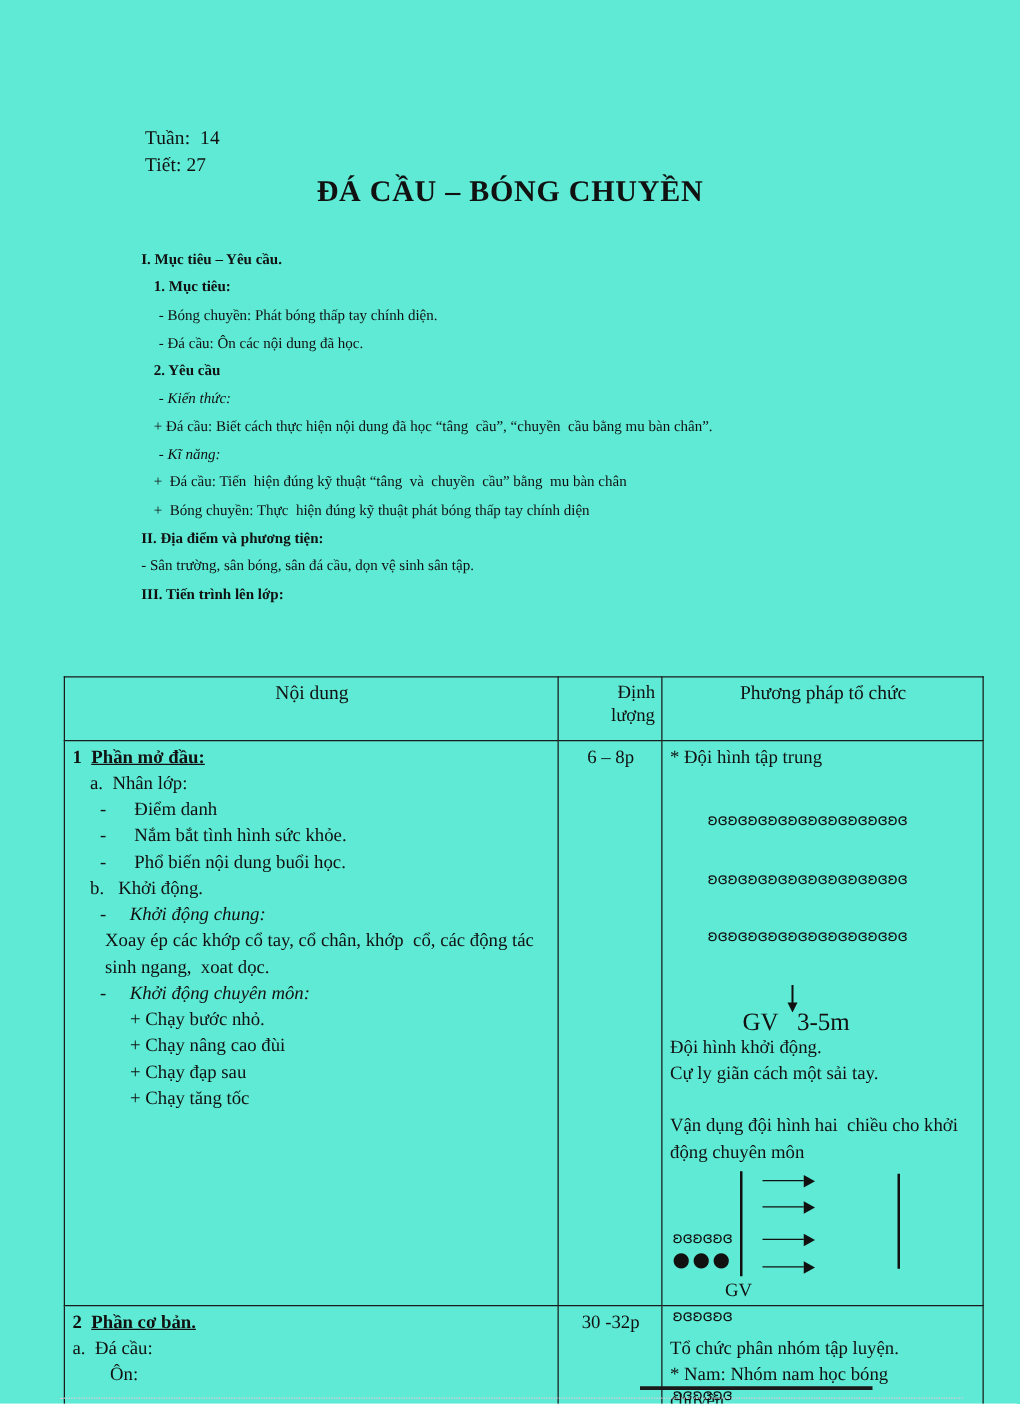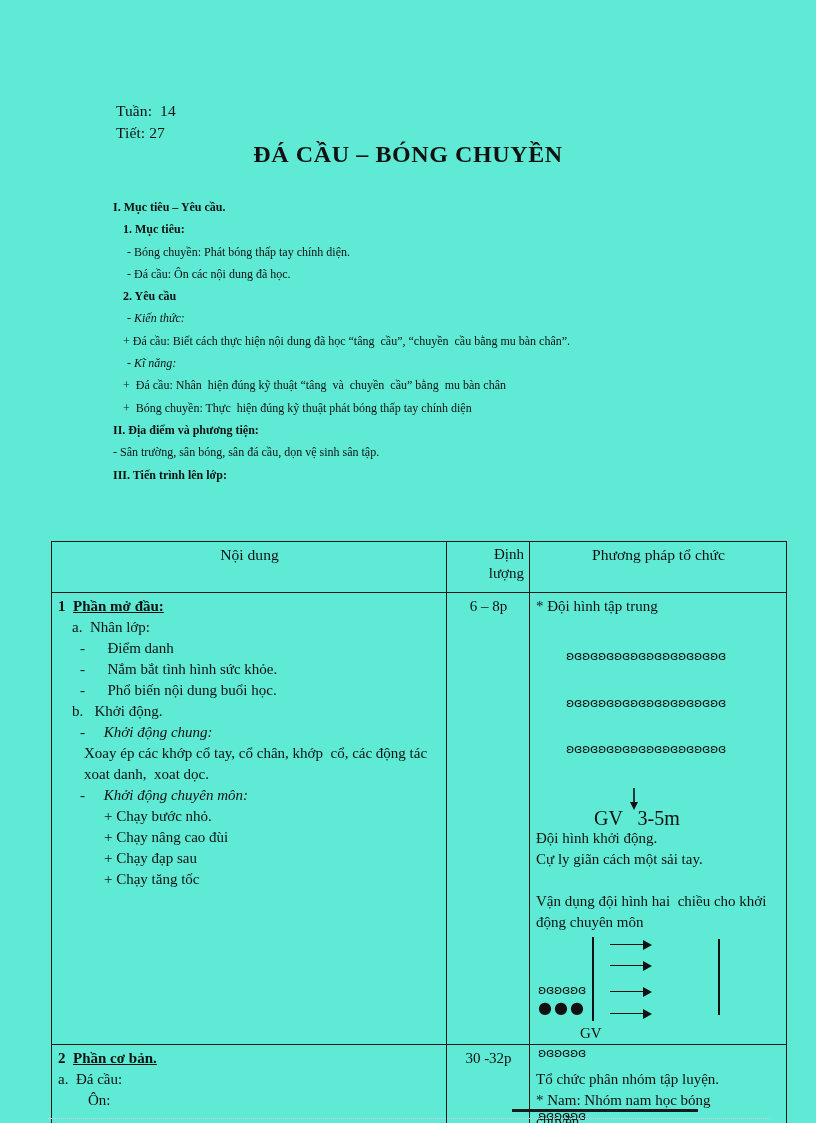--- a/index.html
+++ b/index.html
@@ -233,21 +233,21 @@
 
   <div class="body-text">
     <p class="b">I. Mục tiêu – Yêu cầu.</p>
     <p class="b ind1">1. Mục tiêu:</p>
     <p class="ind2">- Bóng chuyền: Phát bóng thấp tay chính diện.</p>
     <p class="ind2">- Đá cầu: Ôn các nội dung đã học.</p>
     <p class="b ind1">2. Yêu cầu</p>
     <p class="it ind2">- Kiến thức:</p>
     <p class="just ind1">+ Đá cầu: Biết cách thực hiện nội dung đã học “tâng  cầu”, “chuyền  cầu bằng mu bàn chân”.</p>
     <p class="it ind2">- Kĩ năng:</p>
-    <p class="ind1">+  Đá cầu: Nhân  hiện đúng kỹ thuật “tâng  và  chuyền  cầu” bằng  mu bàn chân</p>
+    <p class="ind1">+  Đá cầu: Tiến  hiện đúng kỹ thuật “tâng  và  chuyền  cầu” bằng  mu bàn chân</p>
     <p class="ind1">+  Bóng chuyền: Thực  hiện đúng kỹ thuật phát bóng thấp tay chính diện</p>
     <p class="b">II. Địa điểm và phương tiện:</p>
     <p>- Sân trường, sân bóng, sân đá cầu, dọn vệ sinh sân tập.</p>
     <p class="b">III. Tiến trình lên lớp:</p>
   </div>
 
   <table id="lesson-table">
     <thead>
       <tr>
         <th class="col-content">Nội dung</th>
@@ -260,21 +260,21 @@
 
       <tr>
         <td class="cell">
           <p><span class="b">1</span>&nbsp;&nbsp;<span class="b u">Phần mở đầu:</span></p>
           <p class="pad-l-14">a.  Nhân lớp:</p>
           <p class="hang">-      Điểm danh</p>
           <p class="hang">-      Nắm bắt tình hình sức khỏe.</p>
           <p class="hang">-      Phổ biến nội dung buổi học.</p>
           <p class="pad-l-14">b.   Khởi động.</p>
           <p class="hang it">-     Khởi động chung:</p>
-          <p class="pad-l-26">Xoay ép các khớp cổ tay, cổ chân, khớp  cổ, các động tác xoat danh,  xoat dọc.</p>
+          <p class="pad-l-26">Xoay ép các khớp cổ tay, cổ chân, khớp  cổ, các động tác sinh ngang,  xoat dọc.</p>
           <p class="hang it">-     Khởi động chuyên môn:</p>
           <p class="pad-l-46">+ Chạy bước nhỏ.</p>
           <p class="pad-l-46">+ Chạy nâng cao đùi</p>
           <p class="pad-l-46">+ Chạy đạp sau</p>
           <p class="pad-l-46">+ Chạy tăng tốc</p>
         </td>
 
         <td class="cell amount">6 – 8p</td>
 
         <td class="cell">

